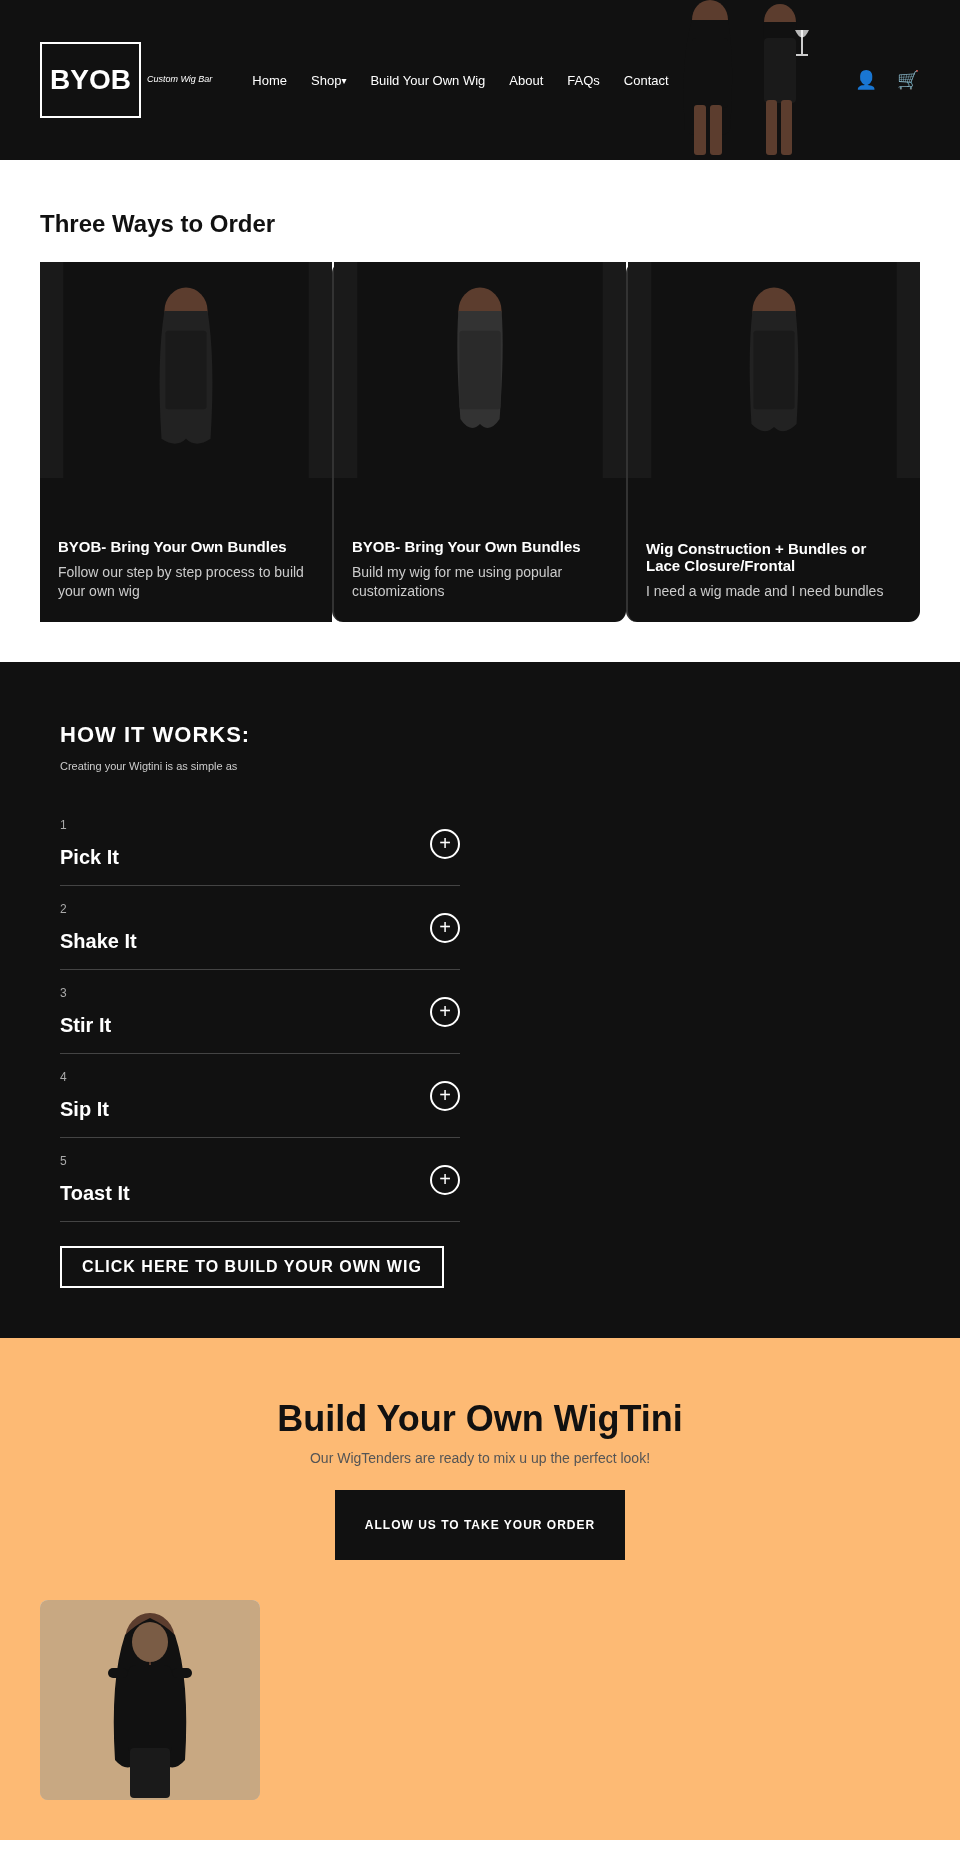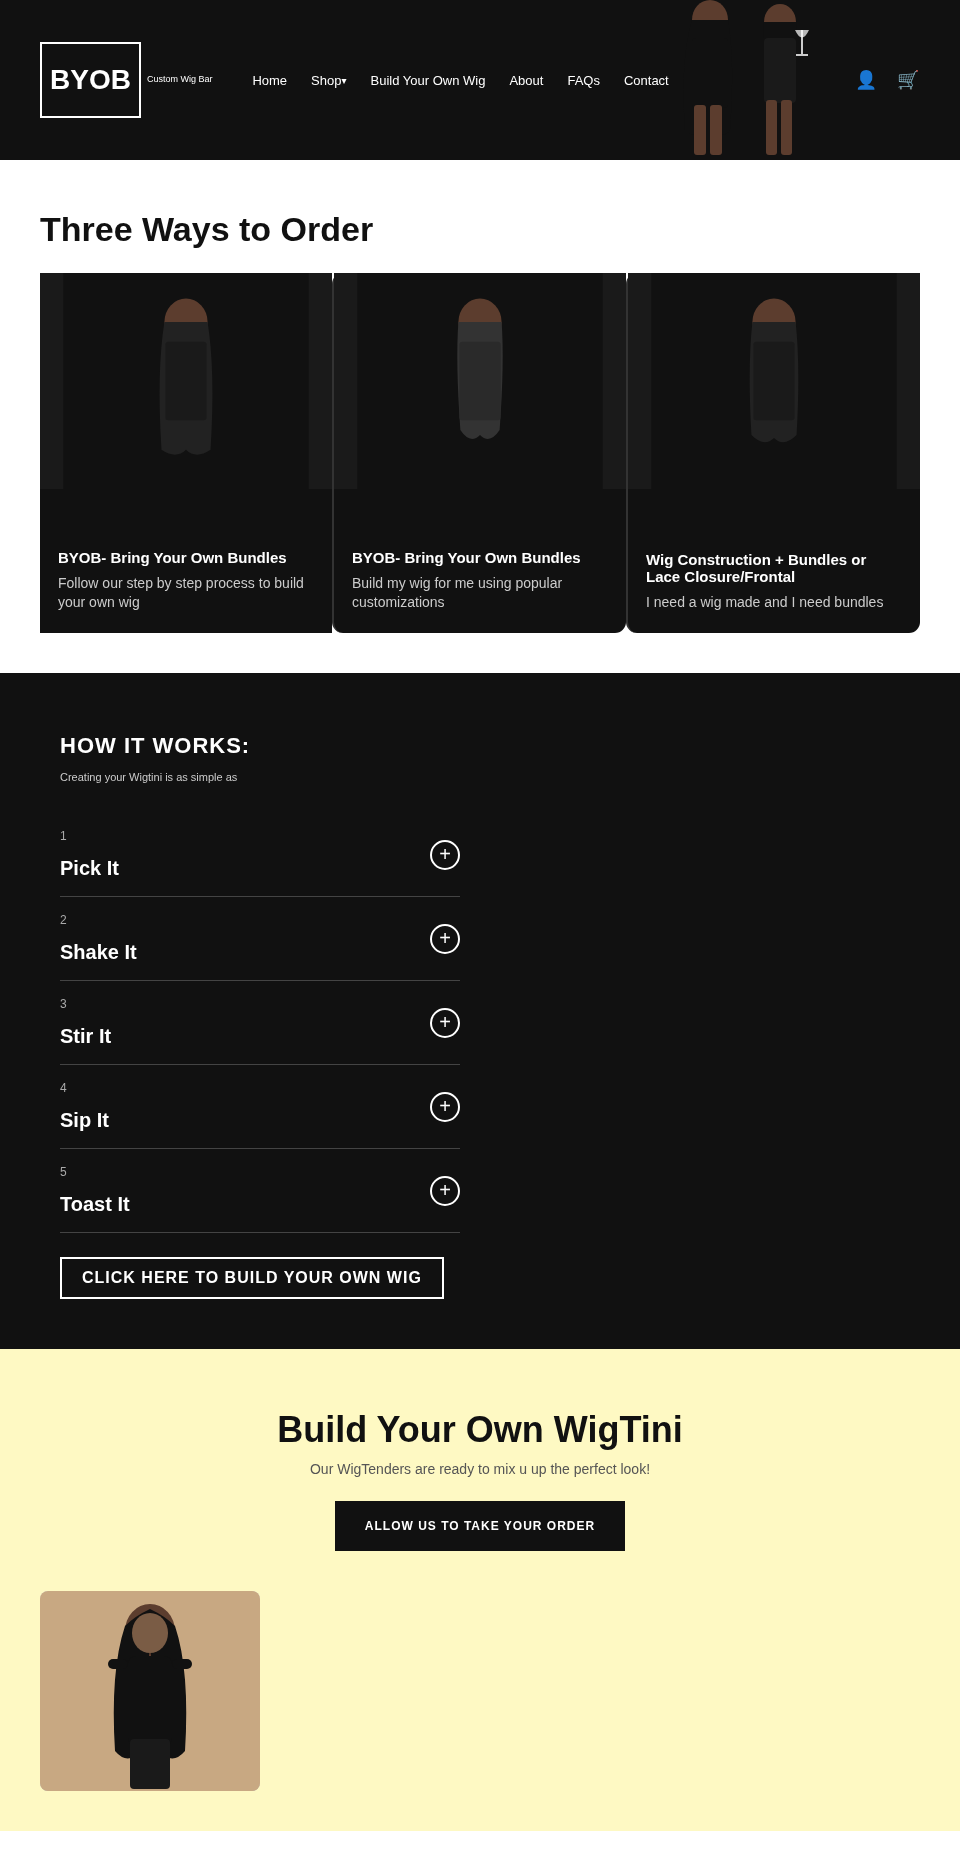--- a/index.html
+++ b/index.html
@@ -26,20 +26,21 @@
       font-size: 28px;
       font-weight: 900;
       padding: 22px 8px;
       line-height: 1;
       margin-right: 6px;
     }
     .logo-tagline {
       color: #fff;
       font-size: 9px;
       line-height: 1.3;
+      font-style: italic;
     }
     nav {
       display: flex;
       align-items: center;
       gap: 24px;
       margin-left: 40px;
       z-index: 2;
     }
     nav a {
       color: #fff;
@@ -67,21 +68,21 @@
       font-size: 18px;
       cursor: pointer;
     }
 
     
     .three-ways-section {
       padding: 50px 40px 40px;
       background: #fff;
     }
     .section-title {
-      font-size: 34px;
+      font-size: 24px;
       font-weight: 900;
       color: #111;
       margin-bottom: 24px;
     }
     .cards-row {
       display: flex;
       gap: 0;
       width: 100%;
     }
     .card {
@@ -187,40 +188,40 @@
       padding: 10px 20px;
       font-size: 16px;
       font-weight: 700;
       letter-spacing: 1px;
       cursor: pointer;
       text-transform: uppercase;
     }
 
     
     .wigtini-section {
-      background: #fef9c3;
+      background: #fdba74;
       padding: 60px 40px 40px;
       text-align: center;
     }
     .wigtini-title {
       font-size: 36px;
       font-weight: 900;
       color: #111;
       margin-bottom: 10px;
     }
     .wigtini-subtitle {
       font-size: 14px;
       color: #555;
       margin-bottom: 24px;
     }
     .order-btn {
       background: #111;
       color: #fff;
       border: none;
-      padding: 18px 30px;
+      padding: 28px 30px;
       font-size: 12px;
       font-weight: 700;
       letter-spacing: 1px;
       cursor: pointer;
       text-transform: uppercase;
       margin-bottom: 40px;
     }
     .wigtini-bottom {
       display: flex;
       align-items: flex-end;

